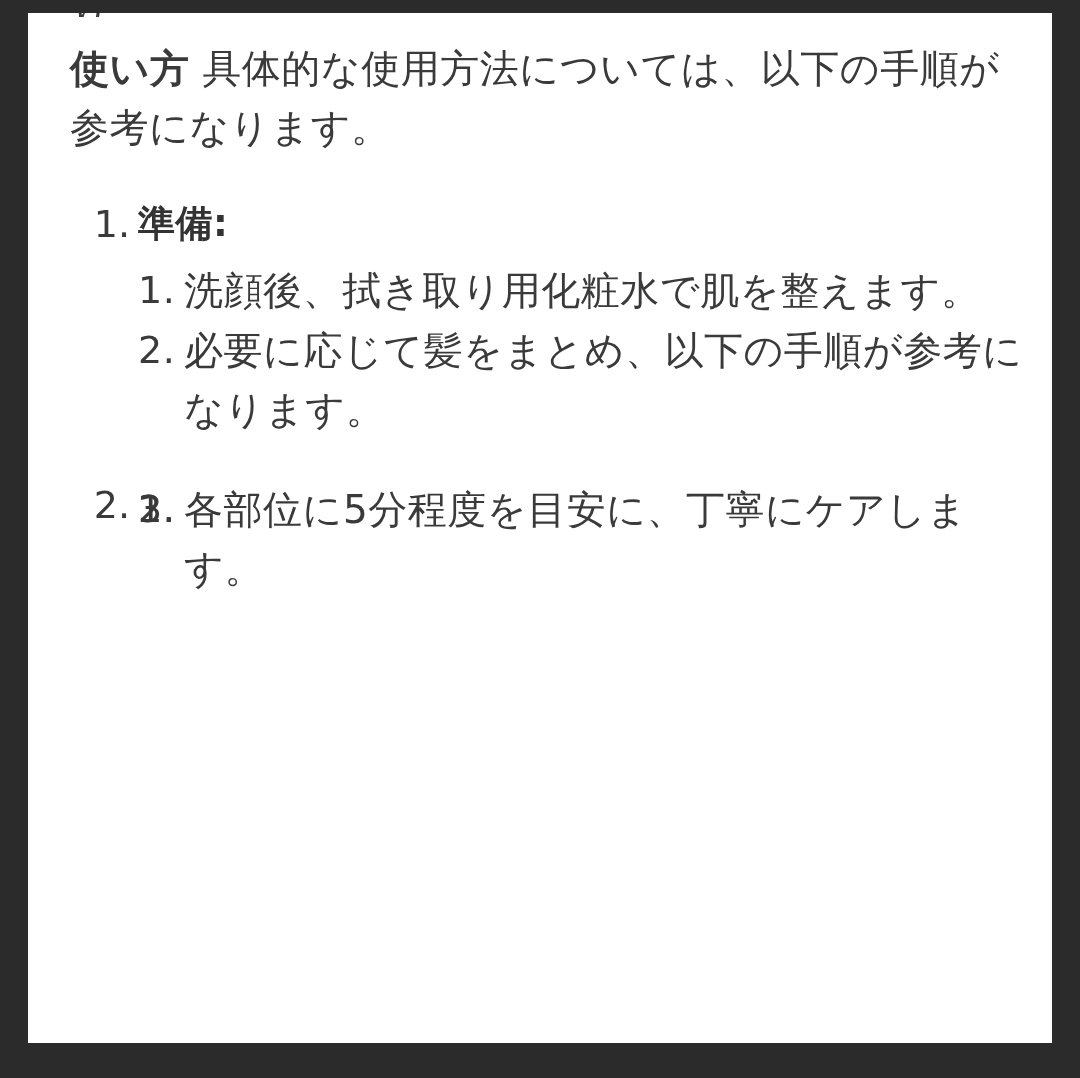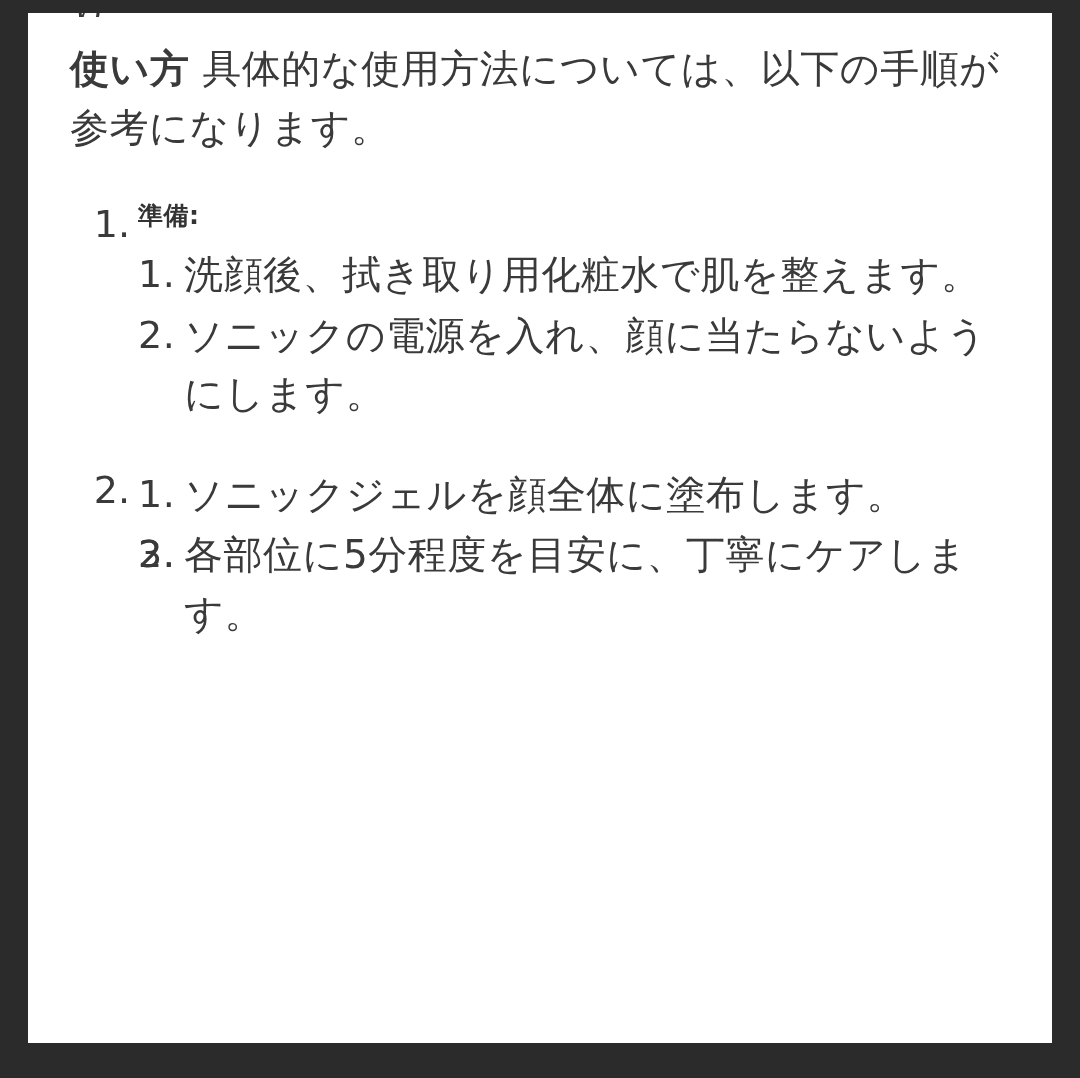--- a/index.html
+++ b/index.html
@@ -79,21 +79,21 @@
     position: absolute;
     left: 8px;
     top: 0;
     width: 52px;
     text-align: right;
     font-size: 38px;
     line-height: 1.3;
     color: #3a3a3a;
   }
   ol.steps > li .head {
-    font-size: 25px;
+    font-size: 37px;
     line-height: 1.3;
     font-weight: bold;
     color: #333333;
     letter-spacing: 0.5px;
   }
 
   ol.sub {
     list-style: none;
     margin: 14px 0 0 0;
     padding: 0;
@@ -137,31 +137,30 @@
         <li>
           <span class="num">1.</span>
           <div class="head">準備:</div>
           <ol class="sub">
             <li>
               <span class="snum">1.</span>
               <span>洗顔後、拭き取り用化粧水で肌を整えます。</span>
             </li>
             <li>
               <span class="snum">2.</span>
-              <span>ソニックの電源を入れ、顔に当たらないようにします。</span>
+              <span>必要に応じて髪をまとめ、以下の手順が参考になります。</span>
             </li>
           </ol>
         </li>
 
         <li>
           <span class="num">2.</span>
           <ol class="sub">
             <li>
               <span class="snum">1.</span>
-              <span>ソニックジェルを顔全体に塗布します。</span>
             </li>
             <li>
               <span class="snum">2.</span>
             </li>
             <li>
               <span class="snum">3.</span>
               <span>各部位に5分程度を目安に、丁寧にケアします。</span>
             </li>
           </ol>
         </li>

